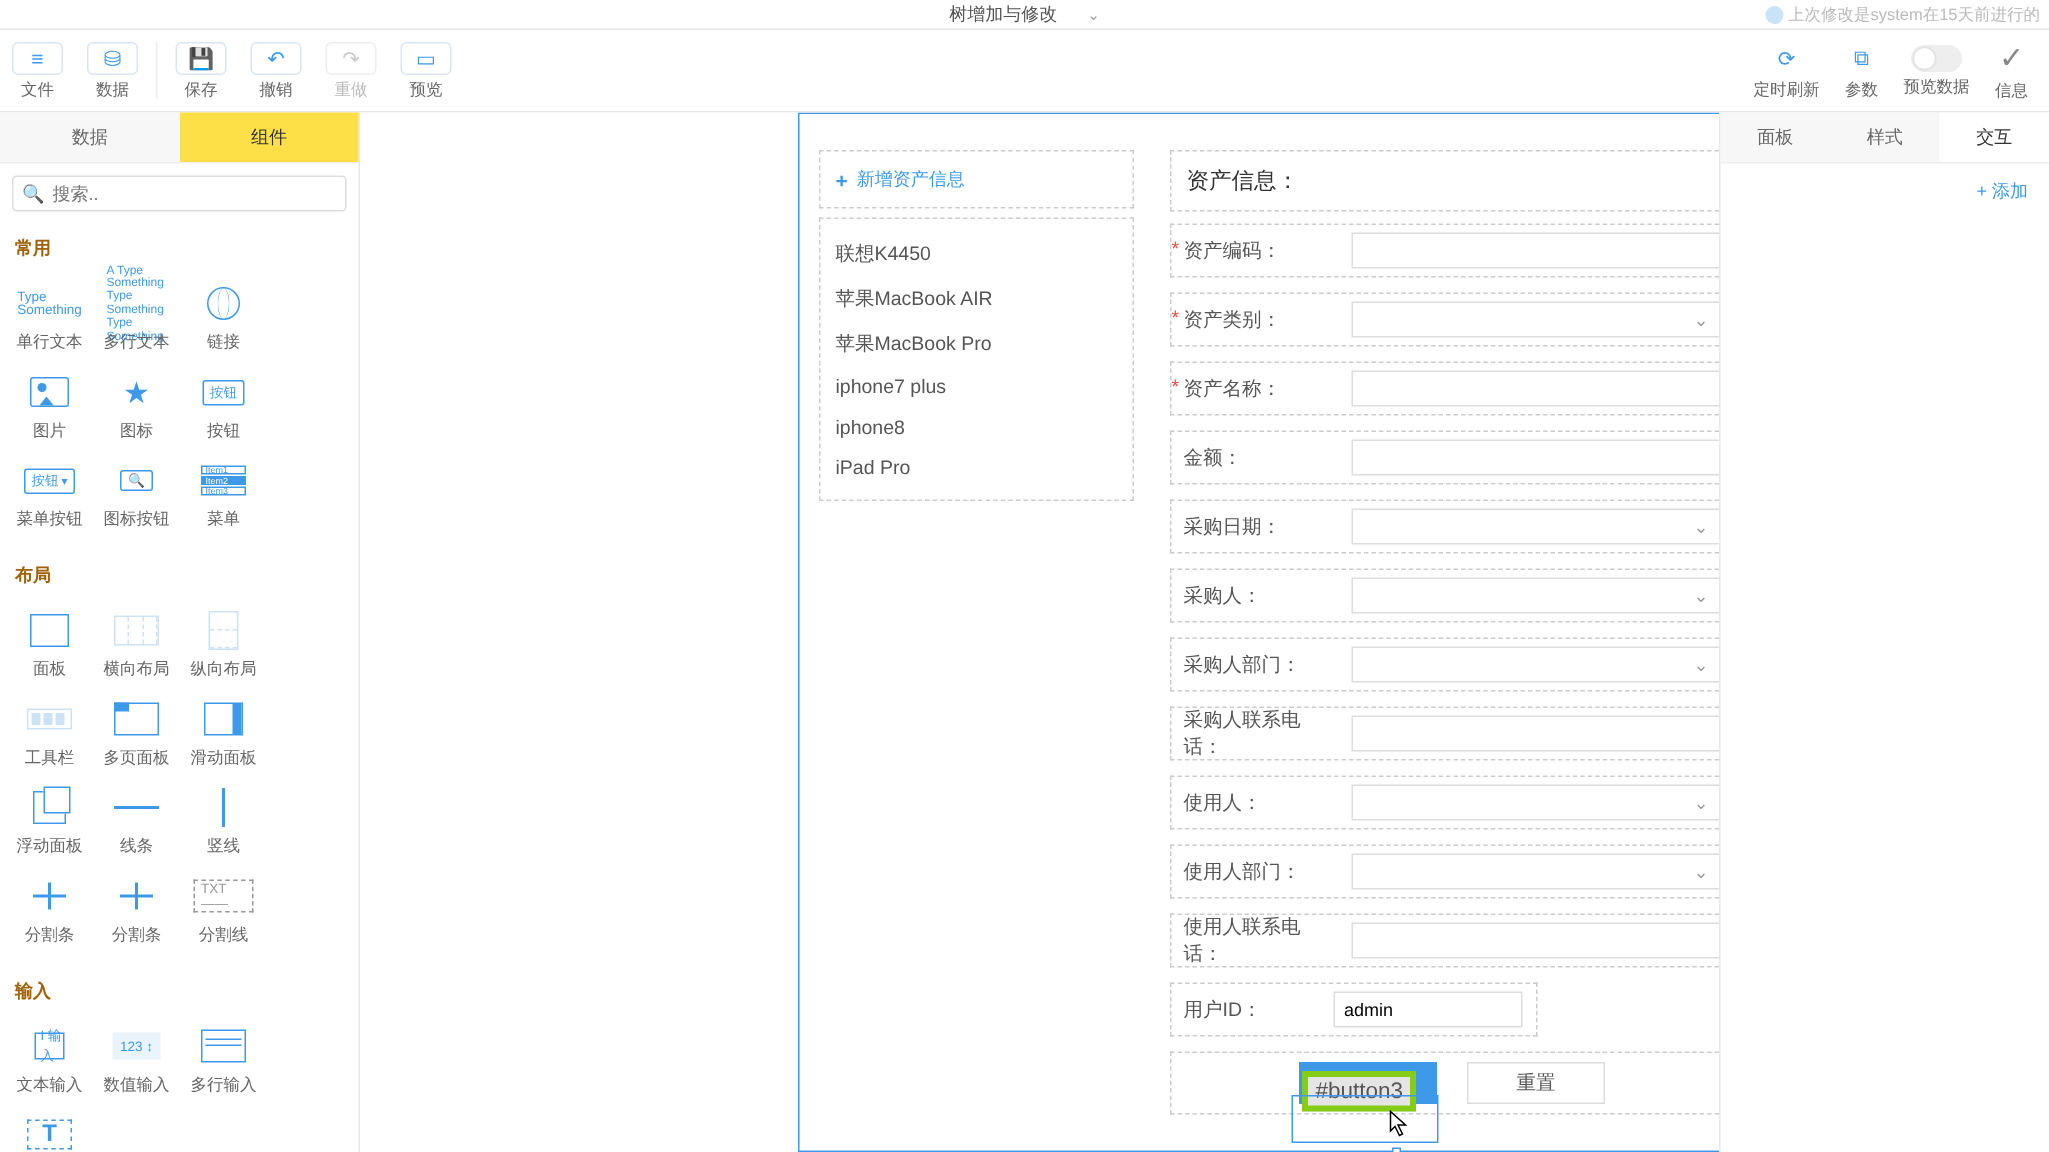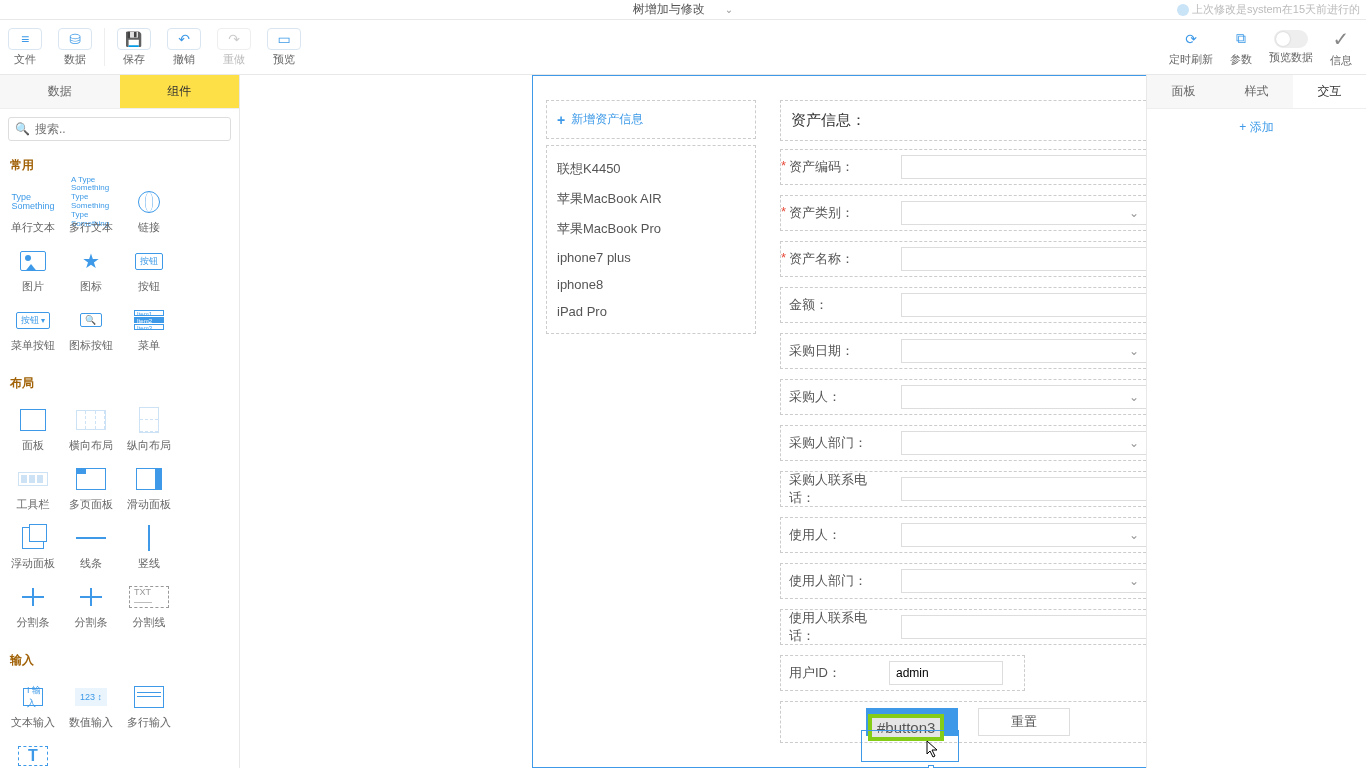--- a/index.html
+++ b/index.html
@@ -71,21 +71,21 @@
 .ic-split-h .bar{width:1.5px;height:18px;background:#3e9ae8;}
 .ic-split-h::before,.ic-split-h::after{content:"";width:10px;height:1.5px;background:#3e9ae8;}
 .ic-txt-dash{border:1px dashed #999;color:#999;font-size:9px;padding:0 4px;}
 .ic-input{width:20px;height:18px;border:1.5px solid #3e9ae8;display:flex;align-items:center;padding-left:3px;font-size:9px;color:#3e9ae8;}
 .ic-number{width:32px;height:18px;background:#eaf4fc;display:flex;align-items:center;justify-content:center;font-size:9px;color:#3e9ae8;}
 
 
 .r-tabs { display:flex; border-bottom:1px solid #eee; }
 .r-tab { flex:1; text-align:center; padding:8px 0; background:#f7f7f7; color:#666; cursor:pointer; }
 .r-tab.active { background:#fff; color:#333; font-weight:500; }
-.r-add { text-align:center; padding:10px 14px; color:#3e9ae8; cursor:pointer; }
+.r-add { text-align:right; padding:10px 14px; color:#3e9ae8; cursor:pointer; }
 
 
 .canvas-sel { position:absolute; border:1px solid #3e9ae8; }
 .sel-handle { position:absolute; width:6px; height:6px; background:#fff; border:1px solid #3e9ae8; }
 .canvas-inner { position:absolute; left:306px; top:5px; width:625px; height:680px; }
 .tree-panel { position:absolute; left:0; top:20px; width:210px; }
 .tree-header { border:1px dashed #ccc; padding:10px; display:flex; align-items:center; gap:6px; color:#3e9ae8; cursor:pointer; }
 .tree-header .plus { font-size:14px; font-weight:bold; }
 .tree-body { border:1px dashed #ccc; margin-top:6px; padding:8px 10px; }
 .tree-item { padding:6px 0; color:#555; font-size:13px; cursor:pointer; }
@@ -445,21 +445,21 @@
               <input class="form-input" style="">
               <span class="dd-arrow">⌄</span>
             </div>
             <div class="form-row form-row-wrap">
               <div class="form-label">使用人联系电话：</div>
               <input class="form-input" style="">
             </div>
           </div>
         <div class="form-row" style="width:245px;">
           <div class="form-label">用户ID：</div>
-          <input class="form-input" style="flex: 0 0 auto; width: 114px;" value="admin">
+          <input class="form-input" style="flex: 0 0 auto; width: 126px;" value="admin">
         </div>
         <div class="tooltip" style="left:88px; top:614px;">#button3</div>
         <div class="btn-row" style="margin-top:6px;">
           <div class="btn btn-primary">
             <span>保存</span>
           </div>
           <div class="btn btn-default">重置</div>
         </div>
 
         <div class="canvas-sel" style="left:81px; top:630px; width:98px; height:32px;"></div>

